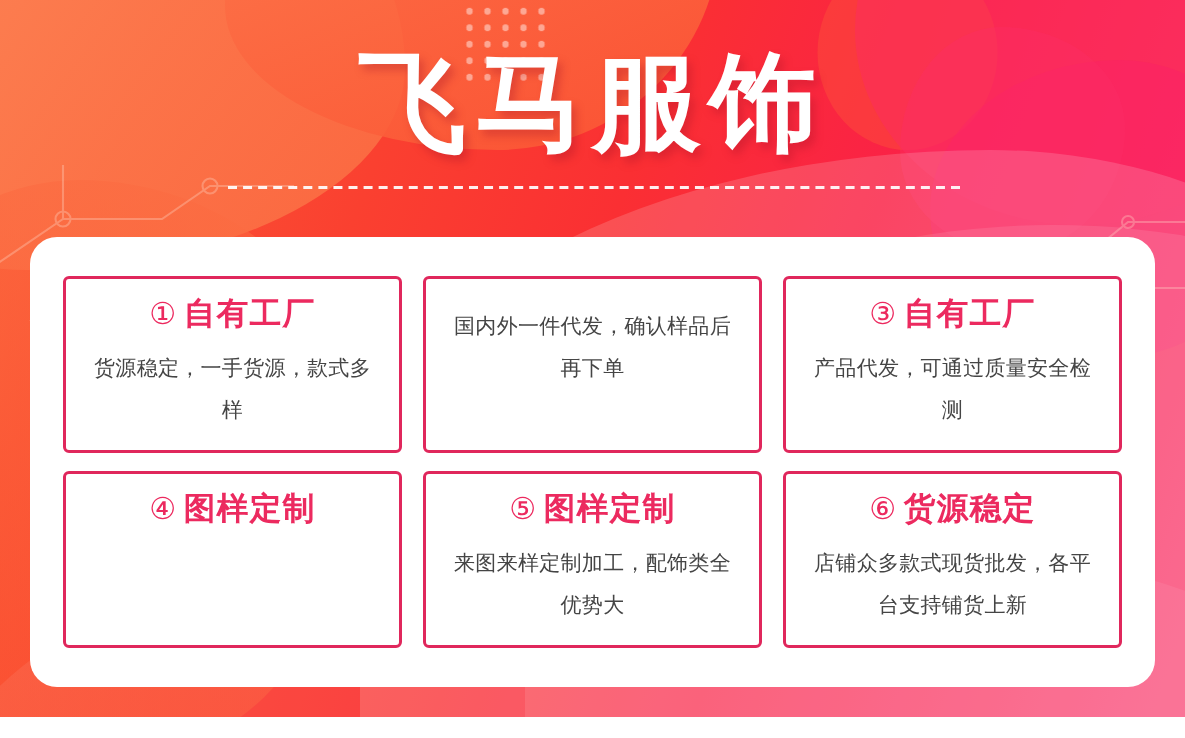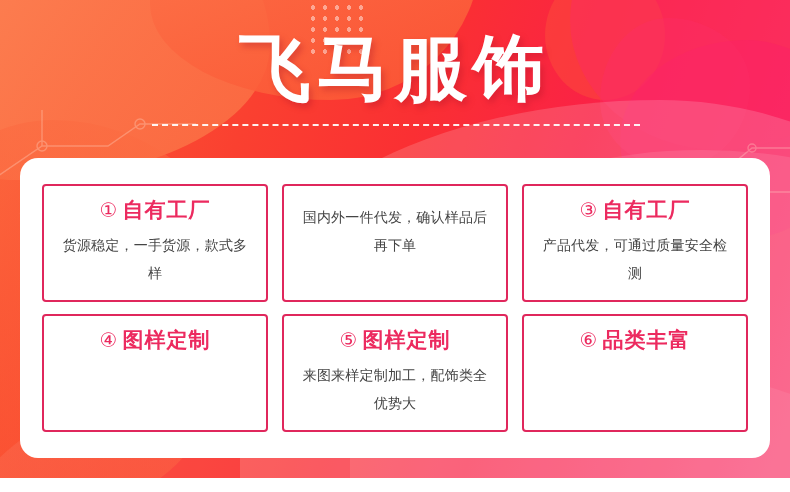--- a/index.html
+++ b/index.html
@@ -312,21 +312,22 @@
 
       <div class="card">
         <div class="card-title">
           <span class="num">⑤</span><span>图样定制</span>
         </div>
         <div class="card-body">来图来样定制加工，配饰类全优势大</div>
       </div>
 
       <div class="card">
         <div class="card-title">
-          <span class="num">⑥</span><span>品类丰富</span>
-        </div>
+          <span class="num">⑥</span><span>货源稳定</span>
+        </div>
+        <div class="card-body">店铺众多款式现货批发，各平台支持铺货上新</div>
       </div>
 
     </div>
 
   </div>
 
 </div>
 
 </body></html>

